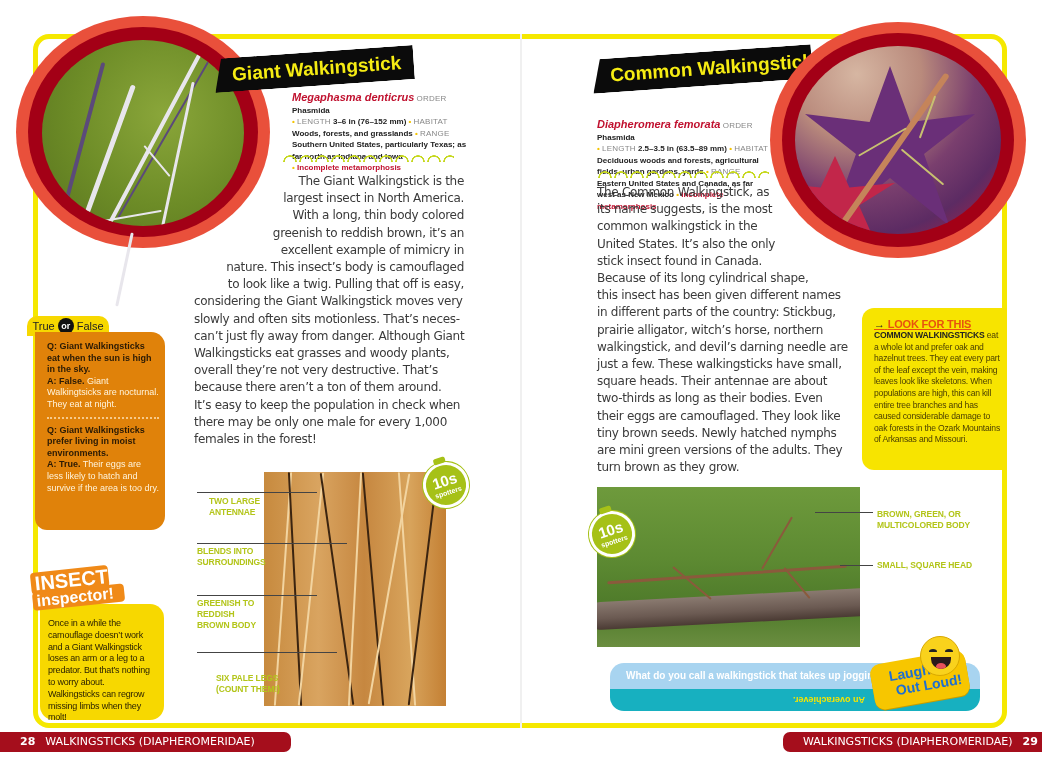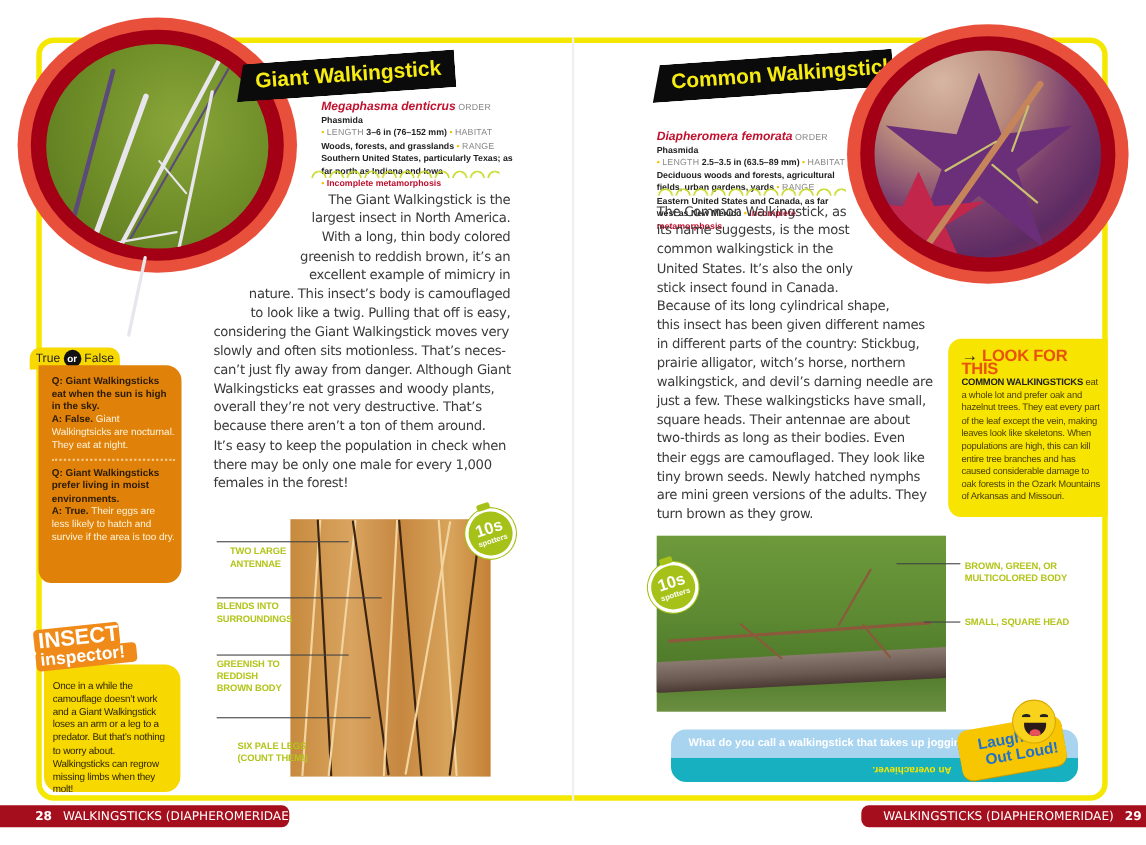--- a/index.html
+++ b/index.html
@@ -111,21 +111,21 @@
     font-family: "Liberation Sans", sans-serif; font-weight: bold; color: #1e6fd0; text-align: center; font-size: 14px; line-height: 15px; padding-top: 7px; box-shadow: 0 1px 0 #c79c00; }
   .lol-badge .l1 { display: block; margin-left: -18px; }
   .lol-badge .l2 { display: block; margin-left: 16px; }
   .smiley { position: absolute; left: 920px; top: 636px; width: 40px; height: 40px; border-radius: 50%; background: #f9d21c; border: 1px solid #d9a800; }
   .smiley .eye { position: absolute; top: 12px; width: 8px; height: 5px; border-top: 3px solid #222; border-radius: 50% 50% 0 0; }
   .smiley .mouth { position: absolute; left: 10px; top: 20px; width: 20px; height: 12px; background: #2a1a1a; border-radius: 0 0 12px 12px; overflow: hidden; }
   .smiley .tongue { position: absolute; left: 5px; top: 6px; width: 10px; height: 7px; background: #e8505b; border-radius: 50%; }
 
   
   .footer { position: absolute; top: 732px; height: 20px; background: #a50e1c; color: #fff; font-family: "DejaVu Sans", sans-serif; font-size: 11px; line-height: 20px; white-space: nowrap; }
-  #footer-left { left: 0; width: 263px; border-radius: 0 7px 7px 0; padding-left: 32px; }
+  #footer-left { left: 0; width: 291px; border-radius: 0 7px 7px 0; padding-left: 20px; }
   #footer-right { left: 783px; width: 286px; border-radius: 7px 0 0 7px; padding-left: 20px; }
   .footer .pnum { font-weight: bold; }
   .footer .pad { display: inline-block; width: 10px; }
 </style>
 </head>
 <body>
 
 <div class="spread-frame"></div>
 <div class="gutter"></div>
 
@@ -279,21 +279,21 @@
   <span class="ln">just a few. These walkingsticks have small,</span>
   <span class="ln">square heads. Their antennae are about</span>
   <span class="ln">two-thirds as long as their bodies. Even</span>
   <span class="ln">their eggs are camouflaged. They look like</span>
   <span class="ln">tiny brown seeds. Newly hatched nymphs</span>
   <span class="ln">are mini green versions of the adults. They</span>
   <span class="ln">turn brown as they grow.</span>
 </div>
 
 <div style="position:absolute;left:862px;top:308px;width:145px;height:162px;background:#f7e400;border-radius:12px 0 0 12px;padding:10px 6px 6px 12px;font-family:'Liberation Sans',sans-serif;font-size:8.6px;line-height:11.6px;color:#4a3f00;letter-spacing:-0.2px;">
-  <div style="color:#e8520e;font-weight:bold;font-size:15px;line-height:12px;"><span style="color:#222;">→</span> <span>LOOK FOR THIS</span></div>
+  <div style="color:#e8520e;font-weight:bold;font-size:11px;line-height:12px;text-decoration:underline;"><span style="color:#222;">→</span> <span>LOOK FOR THIS</span></div>
   <div><b style="color:#222;">COMMON WALKINGSTICKS</b> <span>eat a whole lot and prefer oak and hazelnut trees. They eat every part of the leaf except the vein, making leaves look like skeletons. When populations are high, this can kill entire tree branches and has caused considerable damage to oak forests in the Ozark Mountains of Arkansas and Missouri.</span></div>
 </div>
 
 <div class="common-photo">
   <div class="branch"></div>
   <div class="cstick" style="left:10px;top:86px;width:240px;transform:rotate(-4deg);"></div>
   <div class="cstick" style="left:150px;top:55px;width:60px;height:2px;transform:rotate(-60deg);"></div>
   <div class="cstick" style="left:70px;top:95px;width:50px;height:2px;transform:rotate(40deg);"></div>
   <div class="cstick" style="left:180px;top:95px;width:40px;height:2px;transform:rotate(50deg);"></div>
 </div>

